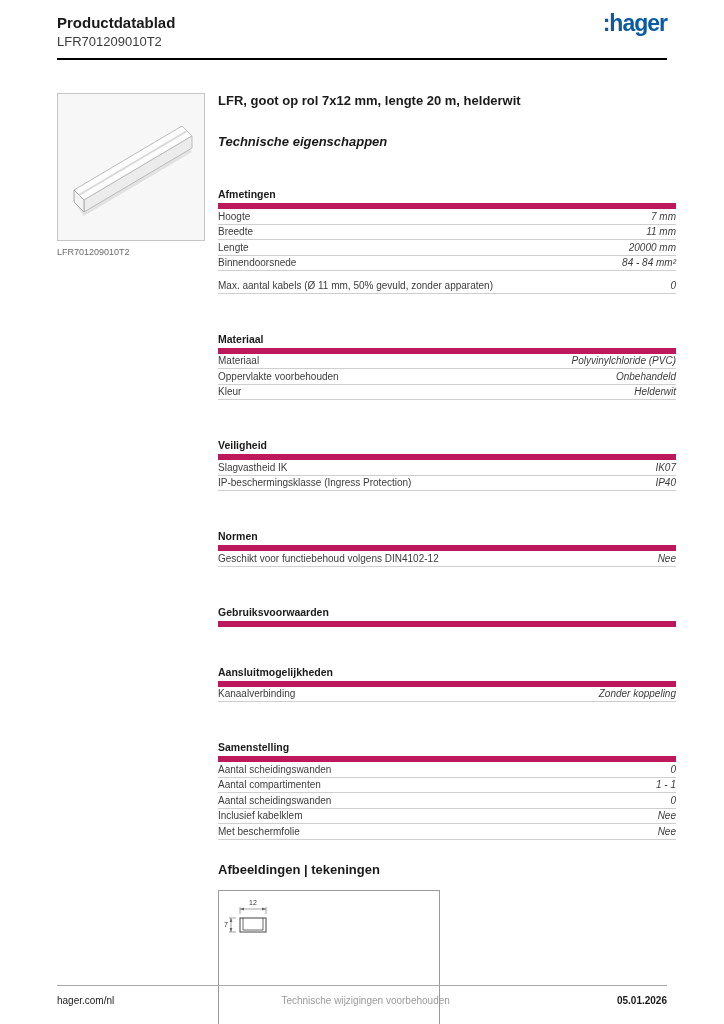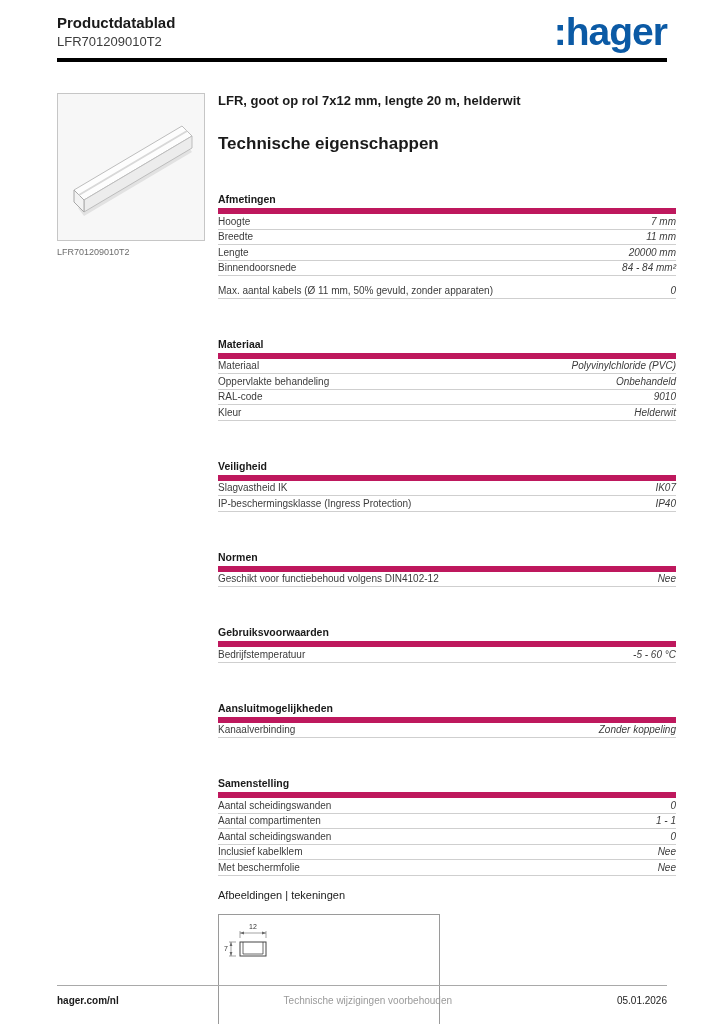--- a/index.html
+++ b/index.html
@@ -6,77 +6,77 @@
   html,body { background:#fff; }
   body {
     width:724px; height:1024px; position:relative; overflow:hidden;
     font-family:"Liberation Sans", sans-serif; color:#3c3c3c;
   }
   .page { position:relative; width:724px; height:1024px; background:#fff; }
 
   
   .header {
     position:absolute; left:57px; top:14px; width:610px;
-    border-bottom:4px solid #000000; padding-bottom:9px;
+    border-bottom:2px solid #000000; padding-bottom:9px;
   }
   .doc-title { font-size:15px; font-weight:bold; color:#1a1a1a; }
   .doc-ref   { font-size:13px; color:#3c3c3c; margin-top:3px; }
   .logo {
     position:absolute; right:0; top:-4px;
-    font-size:39px; font-weight:bold; letter-spacing:-1px;
+    font-size:23px; font-weight:bold; letter-spacing:-1px;
     color:#0b5aa5;
   }
 
   
   .product-image-box {
     position:absolute; left:57px; top:93px; width:148px; height:148px;
     border:1px solid #c6c6c6; background:#f7f7f7;
   }
   .product-image-box svg { display:block; width:100%; height:100%; }
   .product-caption {
     position:absolute; left:57px; top:247px;
     font-size:9px; color:#6b6b6b;
   }
 
   
   .main { position:absolute; left:218px; top:93px; width:458px; }
   .product-title { font-size:13px; font-weight:bold; color:#1a1a1a; }
-  .specs-heading { font-size:17px; font-weight:bold; color:#1a1a1a; margin-top:26px; }
+  .specs-heading { font-size:13px; font-weight:bold; color:#1a1a1a; margin-top:26px;font-style:italic; }
   .spec-sections { margin-top:14px; }
 
   .spec-section { margin-bottom:7px; }
   .spec-section-title {
     font-size:10.5px; font-weight:bold; color:#1a1a1a;
     line-height:11px; padding:3px 0 3px; border-bottom:6px solid #be185d;margin-top:37px;
   }
   .spec-row {
     display:flex; justify-content:space-between; align-items:flex-end;
     font-size:10px; line-height:10px; padding:2.5px 0 2px;
     border-bottom:1px solid #cfcfcf;
   }
   .spec-label { text-align:left; padding-right:10px; }
   .spec-value { text-align:right; white-space:nowrap;font-style:italic; }
 
-  .drawings-heading { font-size:11px; font-weight:normal; color:#1a1a1a; margin-top:13px; }
+  .drawings-heading { font-size:13px; font-weight:bold; color:#1a1a1a; margin-top:22px; }
   .drawing-box {
     margin-top:13px; width:222px; height:230px;
     border:1px solid #9a9a9a; background:#fff; position:relative;
   }
   .drawing-box svg { position:absolute; left:3px; top:3px; }
 
   
   .footer {
     position:absolute; left:57px; top:985px; width:610px;
     border-top:1px solid #a9a9a9; padding-top:9px;
     display:flex; justify-content:space-between; align-items:baseline;
     font-size:10px;
   }
-  .f-left  { font-weight:bold; color:#1a1a1a; }
+  .f-left  { font-weight:normal; color:#1a1a1a; }
   .f-center{ color:#9a9a9a; }
-  .f-right { font-weight:normal; color:#1a1a1a;text-align:center; }
+  .f-right { font-weight:bold; color:#1a1a1a;text-align:center; }
 
   .dim-text { font-size:7px; fill:#333; font-family:"Liberation Sans", sans-serif; }
 </style>
 </head>
 <body>
 
 <div class="page">
 
   <header class="header">
     <div class="doc-title">Productdatablad</div>
@@ -125,26 +125,22 @@
             <span class="spec-value">0</span>
           </div>
         </section>
         <section class="spec-section">
           <div class="spec-section-title">Materiaal</div>
           <div class="spec-row">
             <span class="spec-label">Materiaal</span>
             <span class="spec-value">Polyvinylchloride (PVC)</span>
           </div>
           <div class="spec-row">
-            <span class="spec-label">Oppervlakte behandeling</span>
+            <span class="spec-label">Oppervlakte voorbehouden</span>
             <span class="spec-value">Onbehandeld</span>
-          </div>
-          <div class="spec-row">
-            <span class="spec-label">RAL-code</span>
-            <span class="spec-value">9010</span>
           </div>
           <div class="spec-row">
             <span class="spec-label">Kleur</span>
             <span class="spec-value">Helderwit</span>
           </div>
         </section>
         <section class="spec-section">
           <div class="spec-section-title">Veiligheid</div>
           <div class="spec-row">
             <span class="spec-label">Slagvastheid IK</span>
@@ -157,24 +153,20 @@
         </section>
         <section class="spec-section">
           <div class="spec-section-title">Normen</div>
           <div class="spec-row">
             <span class="spec-label">Geschikt voor functiebehoud volgens DIN4102-12</span>
             <span class="spec-value">Nee</span>
           </div>
         </section>
         <section class="spec-section">
           <div class="spec-section-title">Gebruiksvoorwaarden</div>
-          <div class="spec-row">
-            <span class="spec-label">Bedrijfstemperatuur</span>
-            <span class="spec-value">-5 - 60 °C</span>
-          </div>
         </section>
         <section class="spec-section">
           <div class="spec-section-title">Aansluitmogelijkheden</div>
           <div class="spec-row">
             <span class="spec-label">Kanaalverbinding</span>
             <span class="spec-value">Zonder koppeling</span>
           </div>
         </section>
         <section class="spec-section">
           <div class="spec-section-title">Samenstelling</div>

